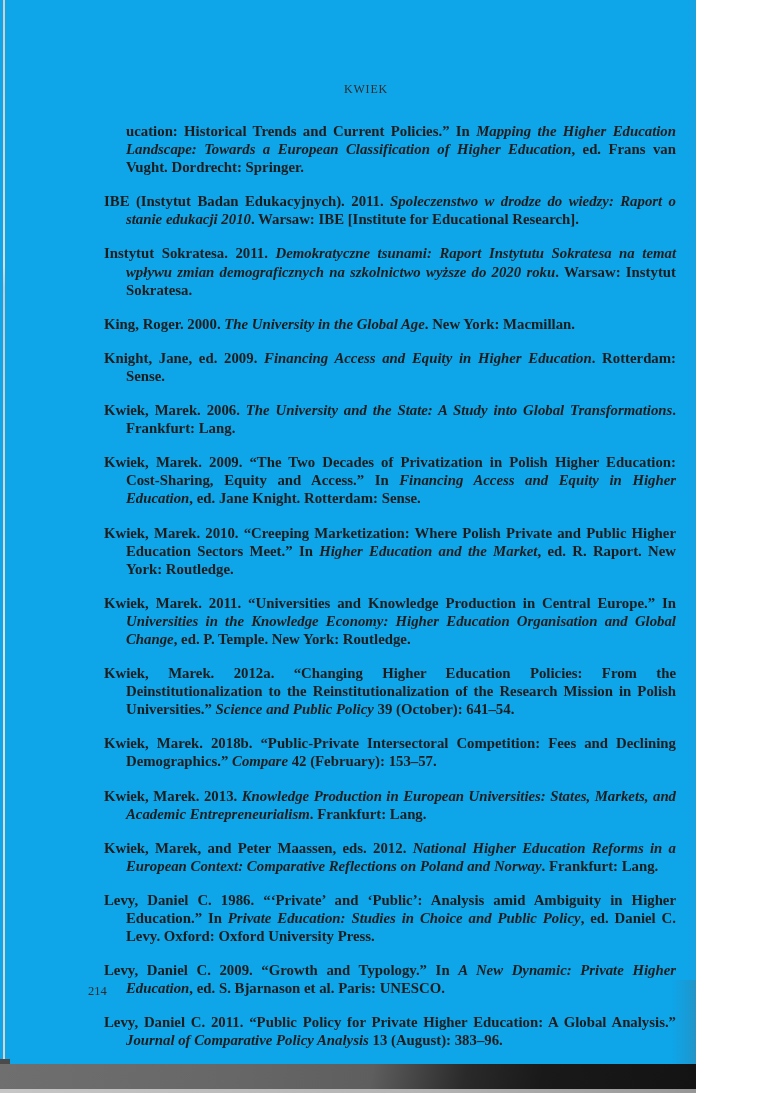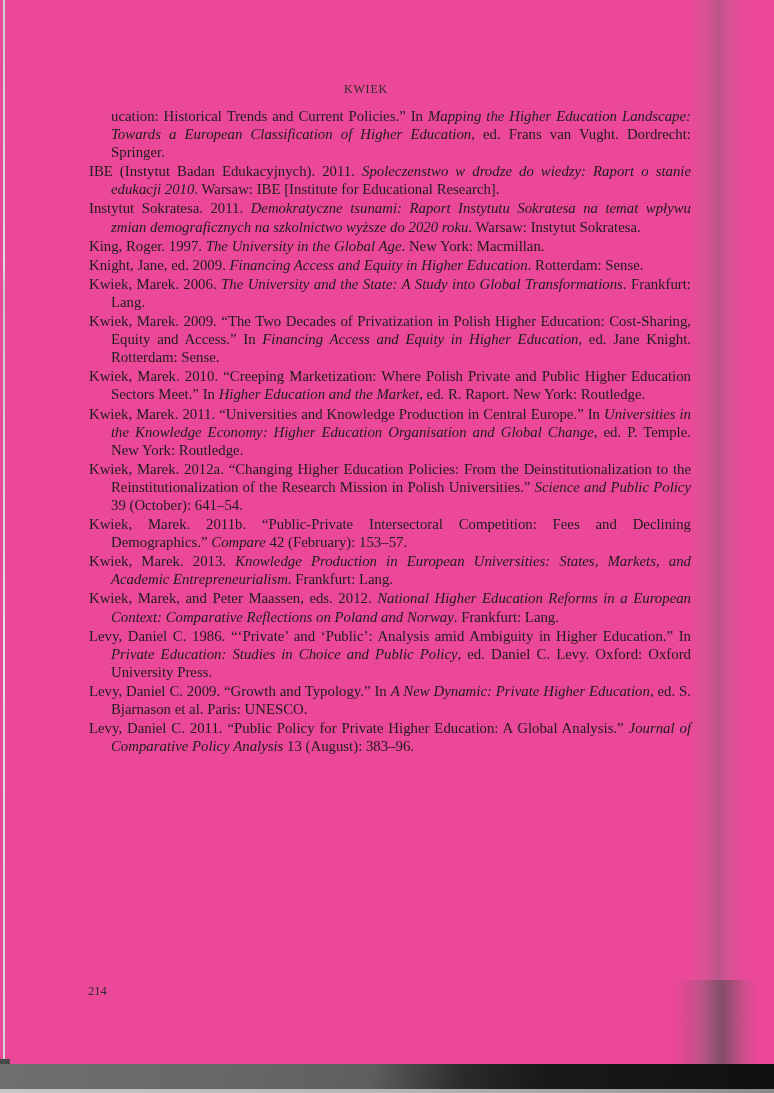--- a/index.html
+++ b/index.html
@@ -2,23 +2,23 @@
 <html><head>
 <meta charset="utf-8">
 <style>
   html, body {
     margin: 0;
     padding: 0;
     background: #ffffff;
   }
   .scan {
     position: relative;
-    width: 774px;
+    width: 696px;
     height: 1093px;
-    background: #ec4899;
+    background: #0ea5e9;
     overflow: hidden;
     font-family: "Liberation Serif", serif;
     color: #1d1d1d;
   }
   
   .left-edge {
     position: absolute;
     left: 3px; top: 0;
     width: 2px; height: 1064px;
     background: linear-gradient(to bottom, #cfcfcf 0%, #dedede 25%, #c9c9c9 27%, #e2e2e2 60%, #d6d6d6 100%);
@@ -78,23 +78,24 @@
   }
   .refs {
     position: absolute;
     left: 88px; top: 106px;
     width: 604px;
     font-size: 14.8px;
     line-height: 18.1px;
     text-align: justify;
   }
   .refs p {
-    margin: 1px;
+    margin: 16px;
     padding-left: 22px;
     text-indent: -22px;
+    font-weight: bold;
   }
   .refs p.continuation {
     text-indent: 0;
   }
   .refs i {
     font-style: italic;
   }
   .page-number {
     position: absolute;
     left: 88px; top: 984px;
@@ -109,28 +110,28 @@
   <div class="left-edge"></div>
   <div class="curl-shadow"></div>
   <div class="curl-shadow-bottom"></div>
 
   <div class="running-header">KWIEK</div>
 
   <div class="refs">
       <p class="ref continuation"><span>ucation: Historical Trends and Current Policies.” In </span><i>Mapping the Higher Education Landscape: Towards a European Classification of Higher Education</i><span>, ed. Frans van Vught. Dordrecht: Springer.</span></p>
       <p class="ref"><span>IBE (Instytut Badan Edukacyjnych). 2011. </span><i>Spoleczenstwo w drodze do wiedzy: Raport o stanie edukacji 2010</i><span>. Warsaw: IBE [Institute for Educational Research].</span></p>
       <p class="ref"><span>Instytut Sokratesa. 2011. </span><i>Demokratyczne tsunami: Raport Instytutu Sokratesa na temat wpływu zmian demograficznych na szkolnictwo wyższe do 2020 roku</i><span>. Warsaw: Instytut Sokratesa.</span></p>
-      <p class="ref"><span>King, Roger. 1997. </span><i>The University in the Global Age</i><span>. New York: Macmillan.</span></p>
+      <p class="ref"><span>King, Roger. 2000. </span><i>The University in the Global Age</i><span>. New York: Macmillan.</span></p>
       <p class="ref"><span>Knight, Jane, ed. 2009. </span><i>Financing Access and Equity in Higher Education</i><span>. Rotterdam: Sense.</span></p>
       <p class="ref"><span>Kwiek, Marek. 2006. </span><i>The University and the State: A Study into Global Transformations</i><span>. Frankfurt: Lang.</span></p>
       <p class="ref"><span>Kwiek, Marek. 2009. “The Two Decades of Privatization in Polish Higher Education: Cost-Sharing, Equity and Access.” In </span><i>Financing Access and Equity in Higher Education</i><span>, ed. Jane Knight. Rotterdam: Sense.</span></p>
       <p class="ref"><span>Kwiek, Marek. 2010. “Creeping Marketization: Where Polish Private and Public Higher Education Sectors Meet.” In </span><i>Higher Education and the Market</i><span>, ed. R. Raport. New York: Routledge.</span></p>
       <p class="ref"><span>Kwiek, Marek. 2011. “Universities and Knowledge Production in Central Europe.” In </span><i>Universities in the Knowledge Economy: Higher Education Organisation and Global Change</i><span>, ed. P. Temple. New York: Routledge.</span></p>
       <p class="ref"><span>Kwiek, Marek. 2012a. “Changing Higher Education Policies: From the Deinstitutionalization to the Reinstitutionalization of the Research Mission in Polish Universities.” </span><i>Science and Public Policy</i><span> 39 (October): 641–54.</span></p>
-      <p class="ref"><span>Kwiek, Marek. 2011b. “Public-Private Intersectoral Competition: Fees and Declining Demographics.” </span><i>Compare</i><span> 42 (February): 153–57.</span></p>
+      <p class="ref"><span>Kwiek, Marek. 2018b. “Public-Private Intersectoral Competition: Fees and Declining Demographics.” </span><i>Compare</i><span> 42 (February): 153–57.</span></p>
       <p class="ref"><span>Kwiek, Marek. 2013. </span><i>Knowledge Production in European Universities: States, Markets, and Academic Entrepreneurialism</i><span>. Frankfurt: Lang.</span></p>
       <p class="ref"><span>Kwiek, Marek, and Peter Maassen, eds. 2012. </span><i>National Higher Education Reforms in a European Context: Comparative Reflections on Poland and Norway</i><span>. Frankfurt: Lang.</span></p>
       <p class="ref"><span>Levy, Daniel C. 1986. “‘Private’ and ‘Public’: Analysis amid Ambiguity in Higher Education.” In </span><i>Private Education: Studies in Choice and Public Policy</i><span>, ed. Daniel C. Levy. Oxford: Oxford University Press.</span></p>
       <p class="ref"><span>Levy, Daniel C. 2009. “Growth and Typology.” In </span><i>A New Dynamic: Private Higher Education</i><span>, ed. S. Bjarnason et al. Paris: UNESCO.</span></p>
       <p class="ref"><span>Levy, Daniel C. 2011. “Public Policy for Private Higher Education: A Global Analysis.” </span><i>Journal of Comparative Policy Analysis</i><span> 13 (August): 383–96.</span></p>
     </div>
 
   <div class="page-number">214</div>
 
   <div class="bottom-band-notch"></div>

